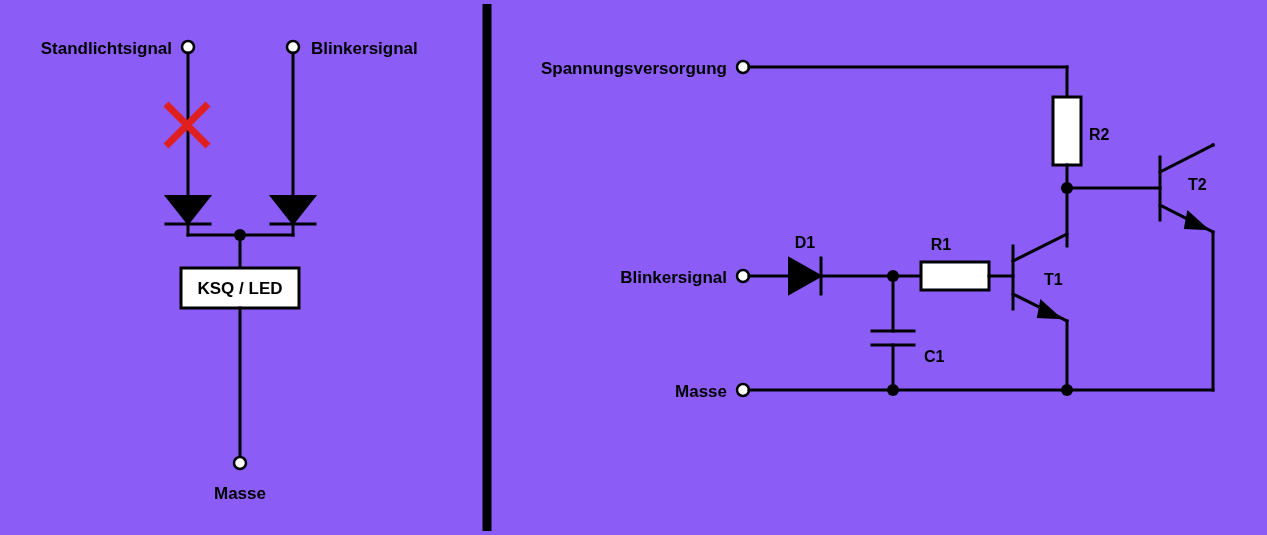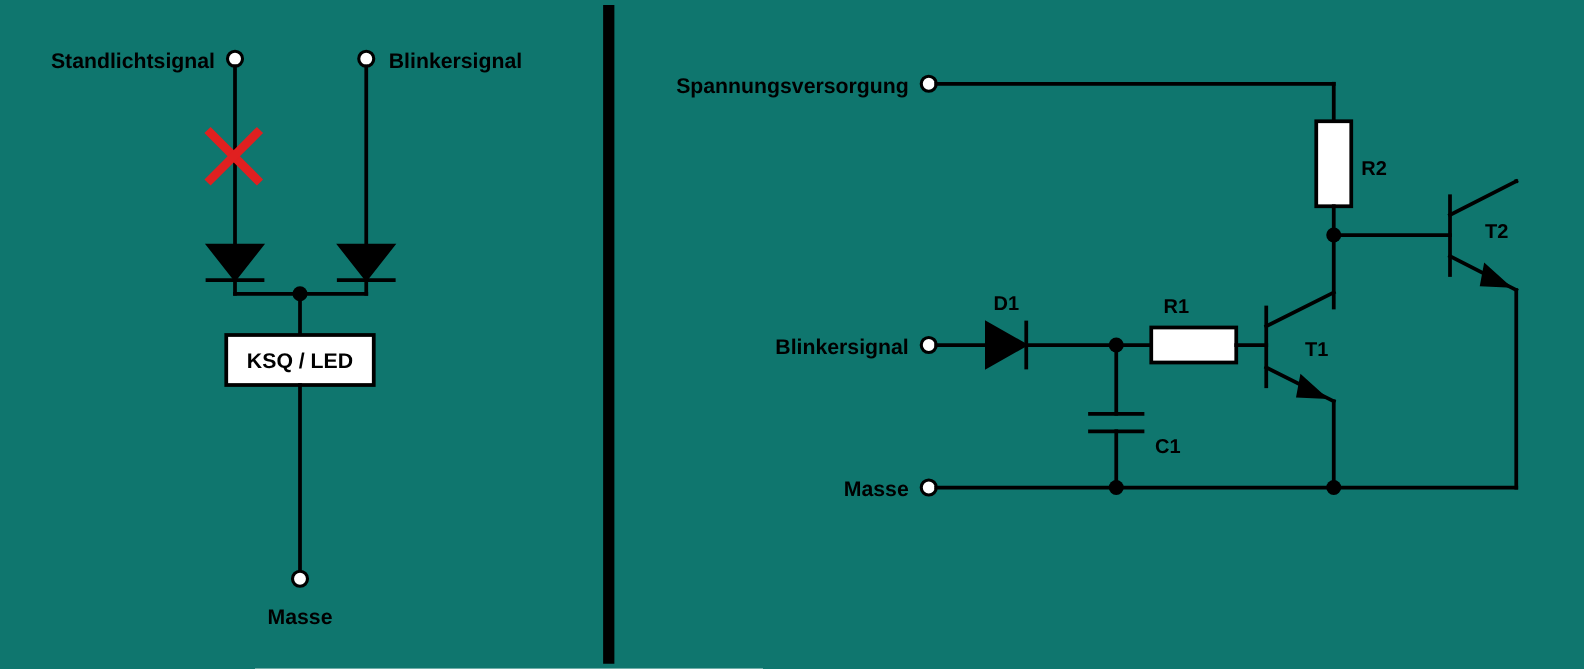--- a/index.html
+++ b/index.html
@@ -7,21 +7,21 @@
     padding: 0;
     background: #ffffff;
   }
   body {
     font-family: "Liberation Sans", sans-serif;
   }
   #canvas {
     position: relative;
     width: 1267px;
     height: 535px;
-    background: #0f766e;
+    background: #8b5cf6;
     overflow: hidden;
   }
   svg.schematic {
     position: absolute;
     left: 0;
     top: 0;
     width: 1267px;
     height: 535px;
   }
   .lbl {

